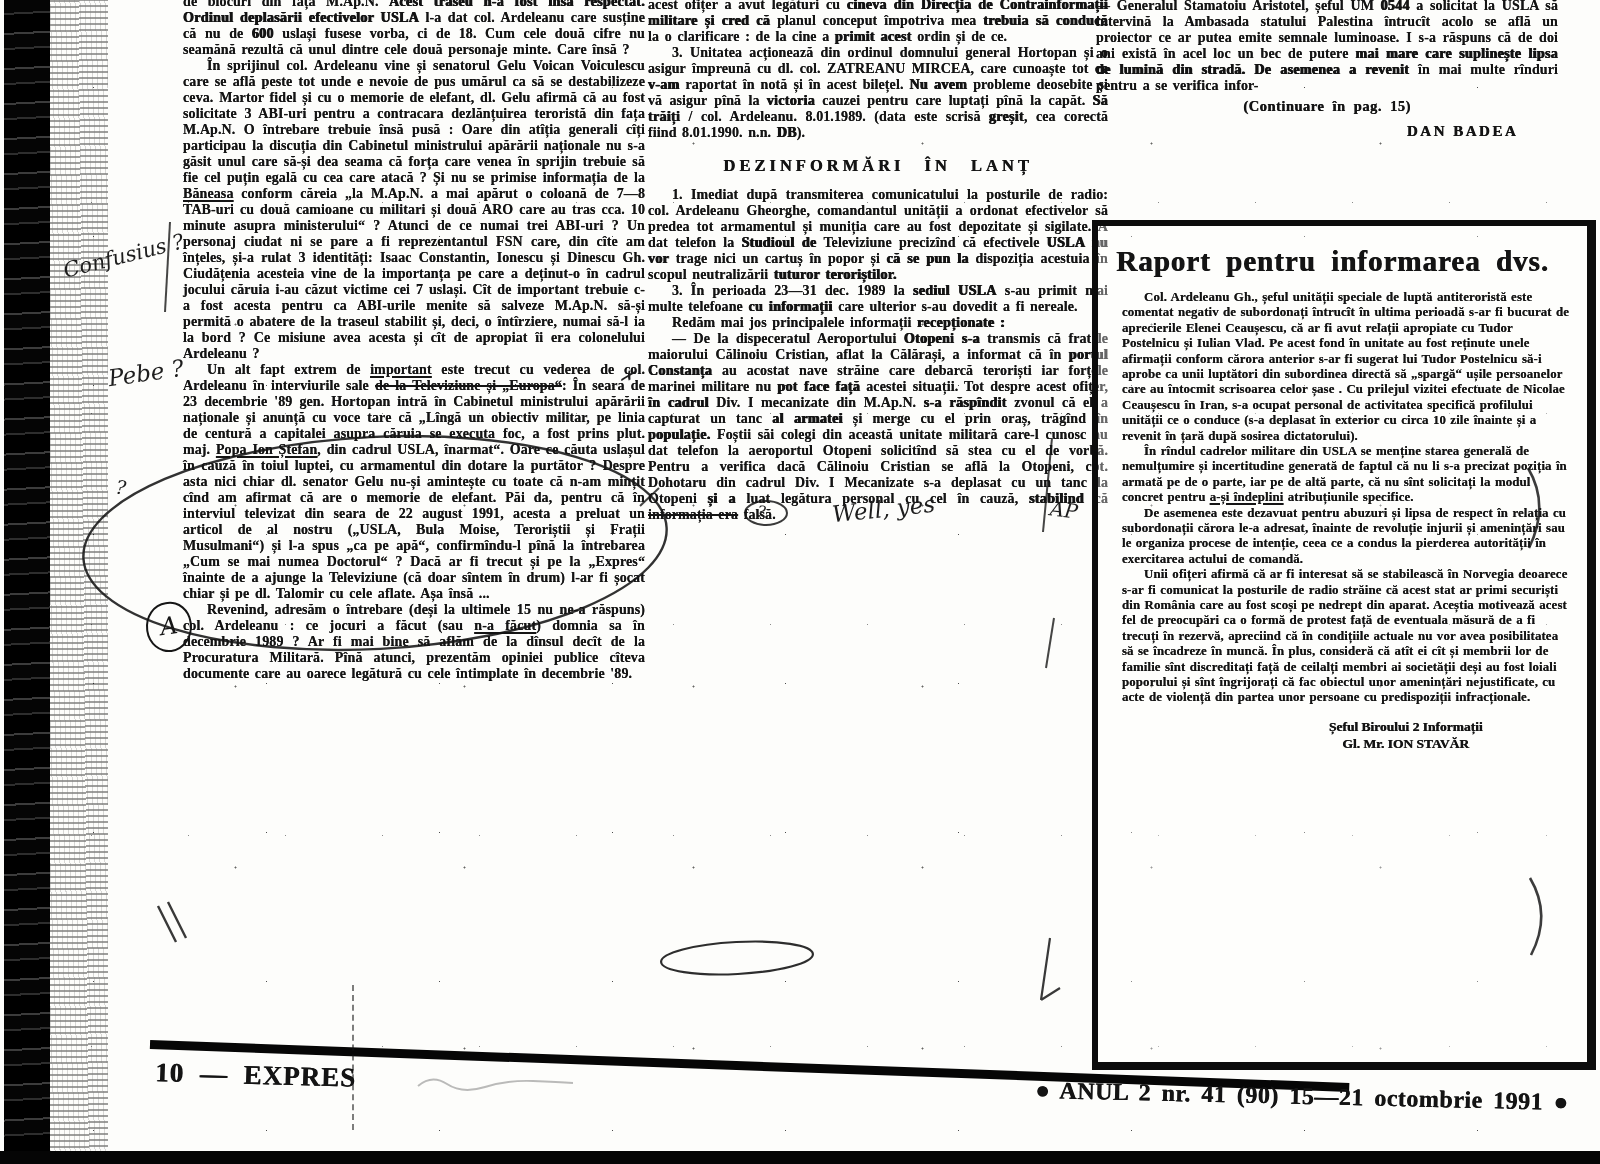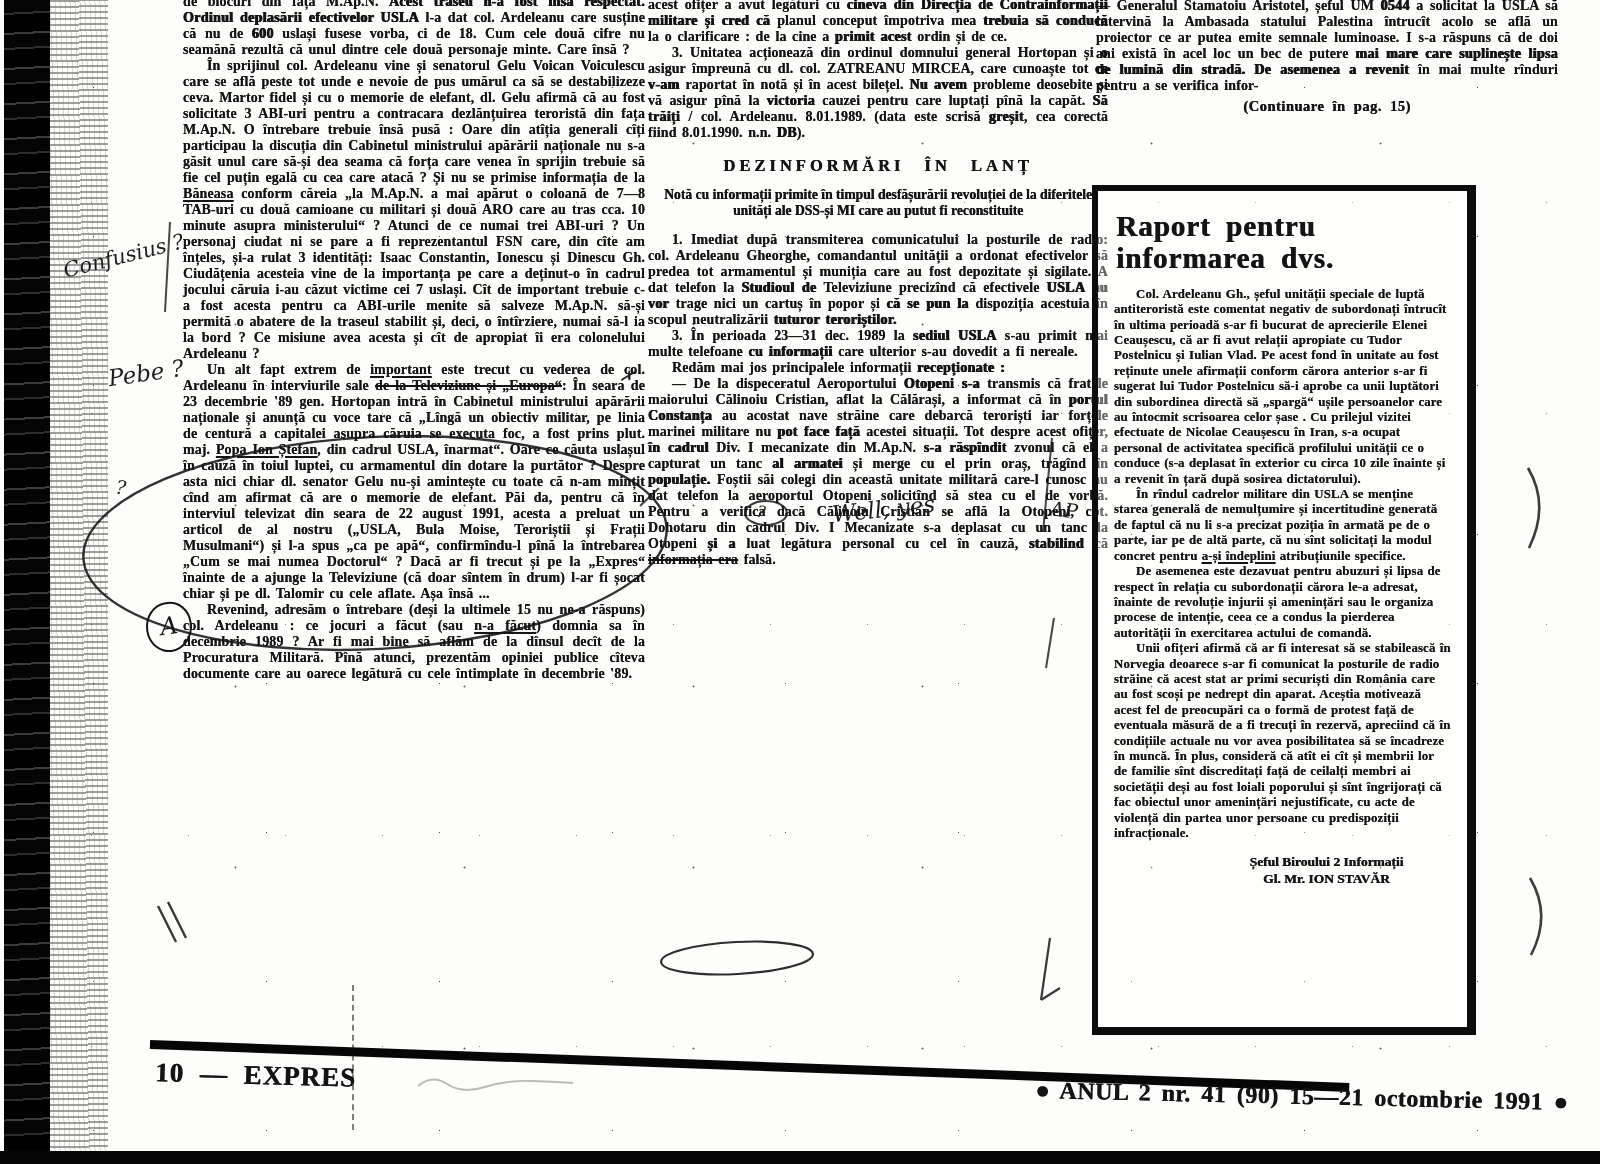--- a/index.html
+++ b/index.html
@@ -41,26 +41,26 @@
   .headline{margin:15px 0 11px;text-align:center;font-size:16.5px;font-weight:bold;
     letter-spacing:4px;word-spacing:12px;text-shadow:.5px 0 currentColor;}
   .subhead{margin:11px 16px 13px;text-align:center;font-size:13.6px;line-height:16px;
     font-weight:bold;text-shadow:.4px 0 currentColor;}
 
   .continuare{text-align:center;font-weight:bold;font-size:14.5px;margin:4px 0 8px;
     letter-spacing:.5px;word-spacing:4px;text-shadow:.4px 0 currentColor;}
   .byline{text-align:right;padding-right:40px;font-weight:bold;font-size:15px;
     letter-spacing:2.5px;text-shadow:.5px 0 currentColor;}
 
-  .report-box{position:absolute;left:1092px;top:185px;width:384px;height:850px;
+  .report-box{position:absolute;left:1092px;top:220px;width:504px;height:850px;
     border:6px solid #0c0c0c;border-right-width:9px;border-bottom-width:8px;
     box-sizing:border-box;background:rgba(255,255,255,.35);padding:0 16px;overflow:hidden;}
   .box-title{margin:20px 2px 12px;font-size:29px;line-height:1.1;font-weight:bold;
     letter-spacing:1px;word-spacing:7px;text-shadow:.7px 0 currentColor;}
-  .report-box .par{font-size:12.9px;line-height:15.4px;word-spacing:1px;text-indent:22px;}
+  .report-box .par{font-size:12.9px;line-height:15.4px;word-spacing:1px;text-indent:22px;margin-left:8px;}
   .sig{margin:12px 10px 0 auto;width:68%;text-align:center;font-weight:bold;
     font-size:13.5px;line-height:17px;text-shadow:.5px 0 currentColor;font-family:Liberation Serif, serif;}
 
   .rule-long{position:absolute;left:150px;top:1040px;width:1200px;height:9px;background:#060606;
     transform:rotate(2.05deg);transform-origin:left center;}
   .footer-left{position:absolute;left:155px;top:1060px;font-size:27px;font-weight:bold;
     letter-spacing:1px;word-spacing:8px;transform:rotate(1.6deg);text-shadow:.6px 0 currentColor;}
   .footer-right{position:absolute;left:1035px;top:1083px;font-size:24px;font-weight:bold;
     transform:rotate(1.3deg);letter-spacing:.5px;word-spacing:4px;text-shadow:.5px 0 currentColor;}
 
@@ -85,34 +85,34 @@
       <p class="par">Un alt fapt extrem de <u>important</u> este trecut cu vederea de col. Ardeleanu în interviurile sale <s>de la Televiziune și „Europa“</s>: În seara de 23 decembrie '89 gen. Hortopan intră în Cabinetul ministrului apărării naționale și anunță cu voce tare că „Lîngă un obiectiv militar, pe linia de centură a capitalei asupra căruia se executa foc, a fost prins plut. maj. <u>Popa Ion Ștefan</u>, din cadrul USLA, înarmat“. Oare ce căuta uslașul în cauză în toiul luptei, cu armamentul din dotare la purtător ? Despre asta nici chiar dl. senator Gelu nu-și amintește cu toate că n-am mințit cînd am afirmat că are o memorie de elefant. Păi da, pentru că în interviul televizat din seara de 22 august 1991, acesta a preluat un articol de al nostru („USLA, Bula Moise, Teroriștii și Frații Musulmani“) și l-a spus „ca pe apă“, confirmîndu-l pînă la întrebarea „Cum se mai numea Doctorul“ ? Dacă ar fi trecut și pe la „Expres“ înainte de a ajunge la Televiziune (că doar sîntem în drum) l-ar fi șocat chiar și pe dl. Talomir cu cele aflate. Așa însă ...</p>
       <p class="par">Revenind, adresăm o întrebare (deși la ultimele 15 nu ne-a răspuns) col. Ardeleanu : ce jocuri a făcut (sau <u>n-a făcut</u>) domnia sa în decembrie 1989 ? Ar fi mai bine să aflăm de la dînsul decît de la Procuratura Militară. Pînă atunci, prezentăm opiniei publice cîteva documente care au oarece legătură cu cele întimplate în decembrie '89.</p>
     </div>
 
   <div class="col col2">
     <div>
         <p class="par noindent">acest ofițer a avut legături cu <b>cineva din Direcția de Contrainformații militare și cred că</b> planul conceput împotriva mea <b>trebuia să conducă</b> la o clarificare : de la cine a <b>primit acest</b> ordin și de ce.</p>
         <p class="par">3. Unitatea acționează din ordinul domnului general Hortopan și o asigur împreună cu dl. col. ZATREANU MIRCEA, care cunoaște tot <b>ce v-am</b> raportat în notă și în acest bilețel. <b>Nu avem</b> probleme deosebite și vă asigur pînă la <b>victoria</b> cauzei pentru care luptați pînă la capăt. <b>Să trăiți</b> / col. Ardeleanu. 8.01.1989. (data este scrisă <b>greșit</b>, cea corectă fiind 8.01.1990. n.n. <b>DB</b>).</p>
       </div>
     <h2 class="headline">DEZINFORMĂRI  ÎN  LANȚ</h2>
-    <div class="subhead">Notă cu informații primite în timpul desfășurării revoluției de la diferitele unități ale DSS-și MI care au putut fi reconstituite</div>
     <div>
         <p class="par">1. Imediat după transmiterea comunicatului la posturile de radio: col. Ardeleanu Gheorghe, comandantul unității a ordonat efectivelor să predea tot armamentul și muniția care au fost depozitate și sigilate. A dat telefon la <b>Studioul de</b> Televiziune precizînd că efectivele <b>USLA nu vor</b> trage nici un cartuș în popor și <b>că se pun la</b> dispoziția acestuia în scopul neutralizării <b>tuturor teroriștilor.</b></p>
         <p class="par">3. În perioada 23—31 dec. 1989 la <b>sediul USLA</b> s-au primit mai multe telefoane <b>cu informații</b> care ulterior s-au dovedit a fi nereale.</p>
         <p class="par">Redăm mai jos principalele informații <b>recepționate :</b></p>
         <p class="par">— De la dispeceratul Aeroportului <b>Otopeni s-a</b> transmis că fratele maiorului Călinoiu Cristian, aflat la Călărași, a informat că în <b>portul Constanța</b> au acostat nave străine care debarcă teroriști iar forțele marinei militare nu <b>pot face față</b> acestei situații. Tot despre acest ofițer, <b>în cadrul</b> Div. I mecanizate din M.Ap.N. <b>s-a răspîndit</b> zvonul că el a capturat un tanc <b>al armatei</b> și merge cu el prin oraș, trăgînd în <b>populație.</b> Foștii săi colegi din această unitate militară care-l cunosc au dat telefon la aeroportul Otopeni solicitînd să stea cu el de vorbă. Pentru a verifica dacă Călinoiu Cristian se află la Otopeni, cpt. Dohotaru din cadrul Div. I Mecanizate s-a deplasat cu un tanc la Otopeni <b>și a</b> luat legătura personal cu cel în cauză, <b>stabilind</b> că <s>informația era</s> falsă.</p>
       </div>
   </div>
 
   <div class="col col3">
     <div>
         <p class="par noindent">— Generalul Stamatoiu Aristotel, șeful UM <b>0544</b> a solicitat la USLA să intervină la Ambasada statului Palestina întrucît acolo se află un proiector ce ar putea emite semnale luminoase. I s-a răspuns că de doi ani există în acel loc un bec de putere <b>mai mare care suplinește lipsa de lumină din stradă. De asemenea a revenit</b> în mai multe rînduri pentru a se verifica infor-</p>
       </div>
     <div class="continuare">(Continuare în pag. 15)</div>
+    <div class="byline">DAN BADEA</div>
   </div>
 
   <div class="report-box">
     <h1 class="box-title">Raport pentru informarea dvs.</h1>
     <div>
         <p class="par">Col. Ardeleanu Gh., șeful unității speciale de luptă antiteroristă este comentat negativ de subordonați întrucît în ultima perioadă s-ar fi bucurat de aprecierile Elenei Ceaușescu, că ar fi avut relații apropiate cu Tudor Postelnicu și Iulian Vlad. Pe acest fond în unitate au fost reținute unele afirmații conform cărora anterior s-ar fi sugerat lui Tudor Postelnicu să-i aprobe ca unii luptători din subordinea directă să „spargă“ ușile persoanelor care au întocmit scrisoarea celor șase . Cu prilejul vizitei efectuate de Nicolae Ceaușescu în Iran, s-a ocupat personal de activitatea specifică profilului unității ce o conduce (s-a deplasat în exterior cu circa 10 zile înainte și a revenit în țară după sosirea dictatorului).</p>
         <p class="par">În rîndul cadrelor militare din USLA se menține starea generală de nemulțumire și incertitudine generată de faptul că nu li s-a precizat poziția în armată pe de o parte, iar pe de altă parte, că nu sînt solicitați la modul concret pentru <u>a-și îndeplini</u> atribuțiunile specifice.</p>
         <p class="par">De asemenea este dezavuat pentru abuzuri și lipsa de respect în relația cu subordonații cărora le-a adresat, înainte de revoluție injurii și amenințări sau le organiza procese de intenție, ceea ce a condus la pierderea autorității în exercitarea actului de comandă.</p>
         <p class="par">Unii ofițeri afirmă că ar fi interesat să se stabilească în Norvegia deoarece s-ar fi comunicat la posturile de radio străine că acest stat ar primi securiști din România care au fost scoși pe nedrept din aparat. Aceștia motivează acest fel de preocupări ca o formă de protest față de eventuala măsură de a fi trecuți în rezervă, apreciind că în condițiile actuale nu vor avea posibilitatea să se încadreze în muncă. În plus, consideră că atît ei cît și membrii lor de familie sînt discreditați față de ceilalți membri ai societății deși au fost loiali poporului și sînt îngrijorați că fac obiectul unor amenințări nejustificate, cu acte de violență din partea unor persoane cu predispoziții infracționale.</p>
       </div>

